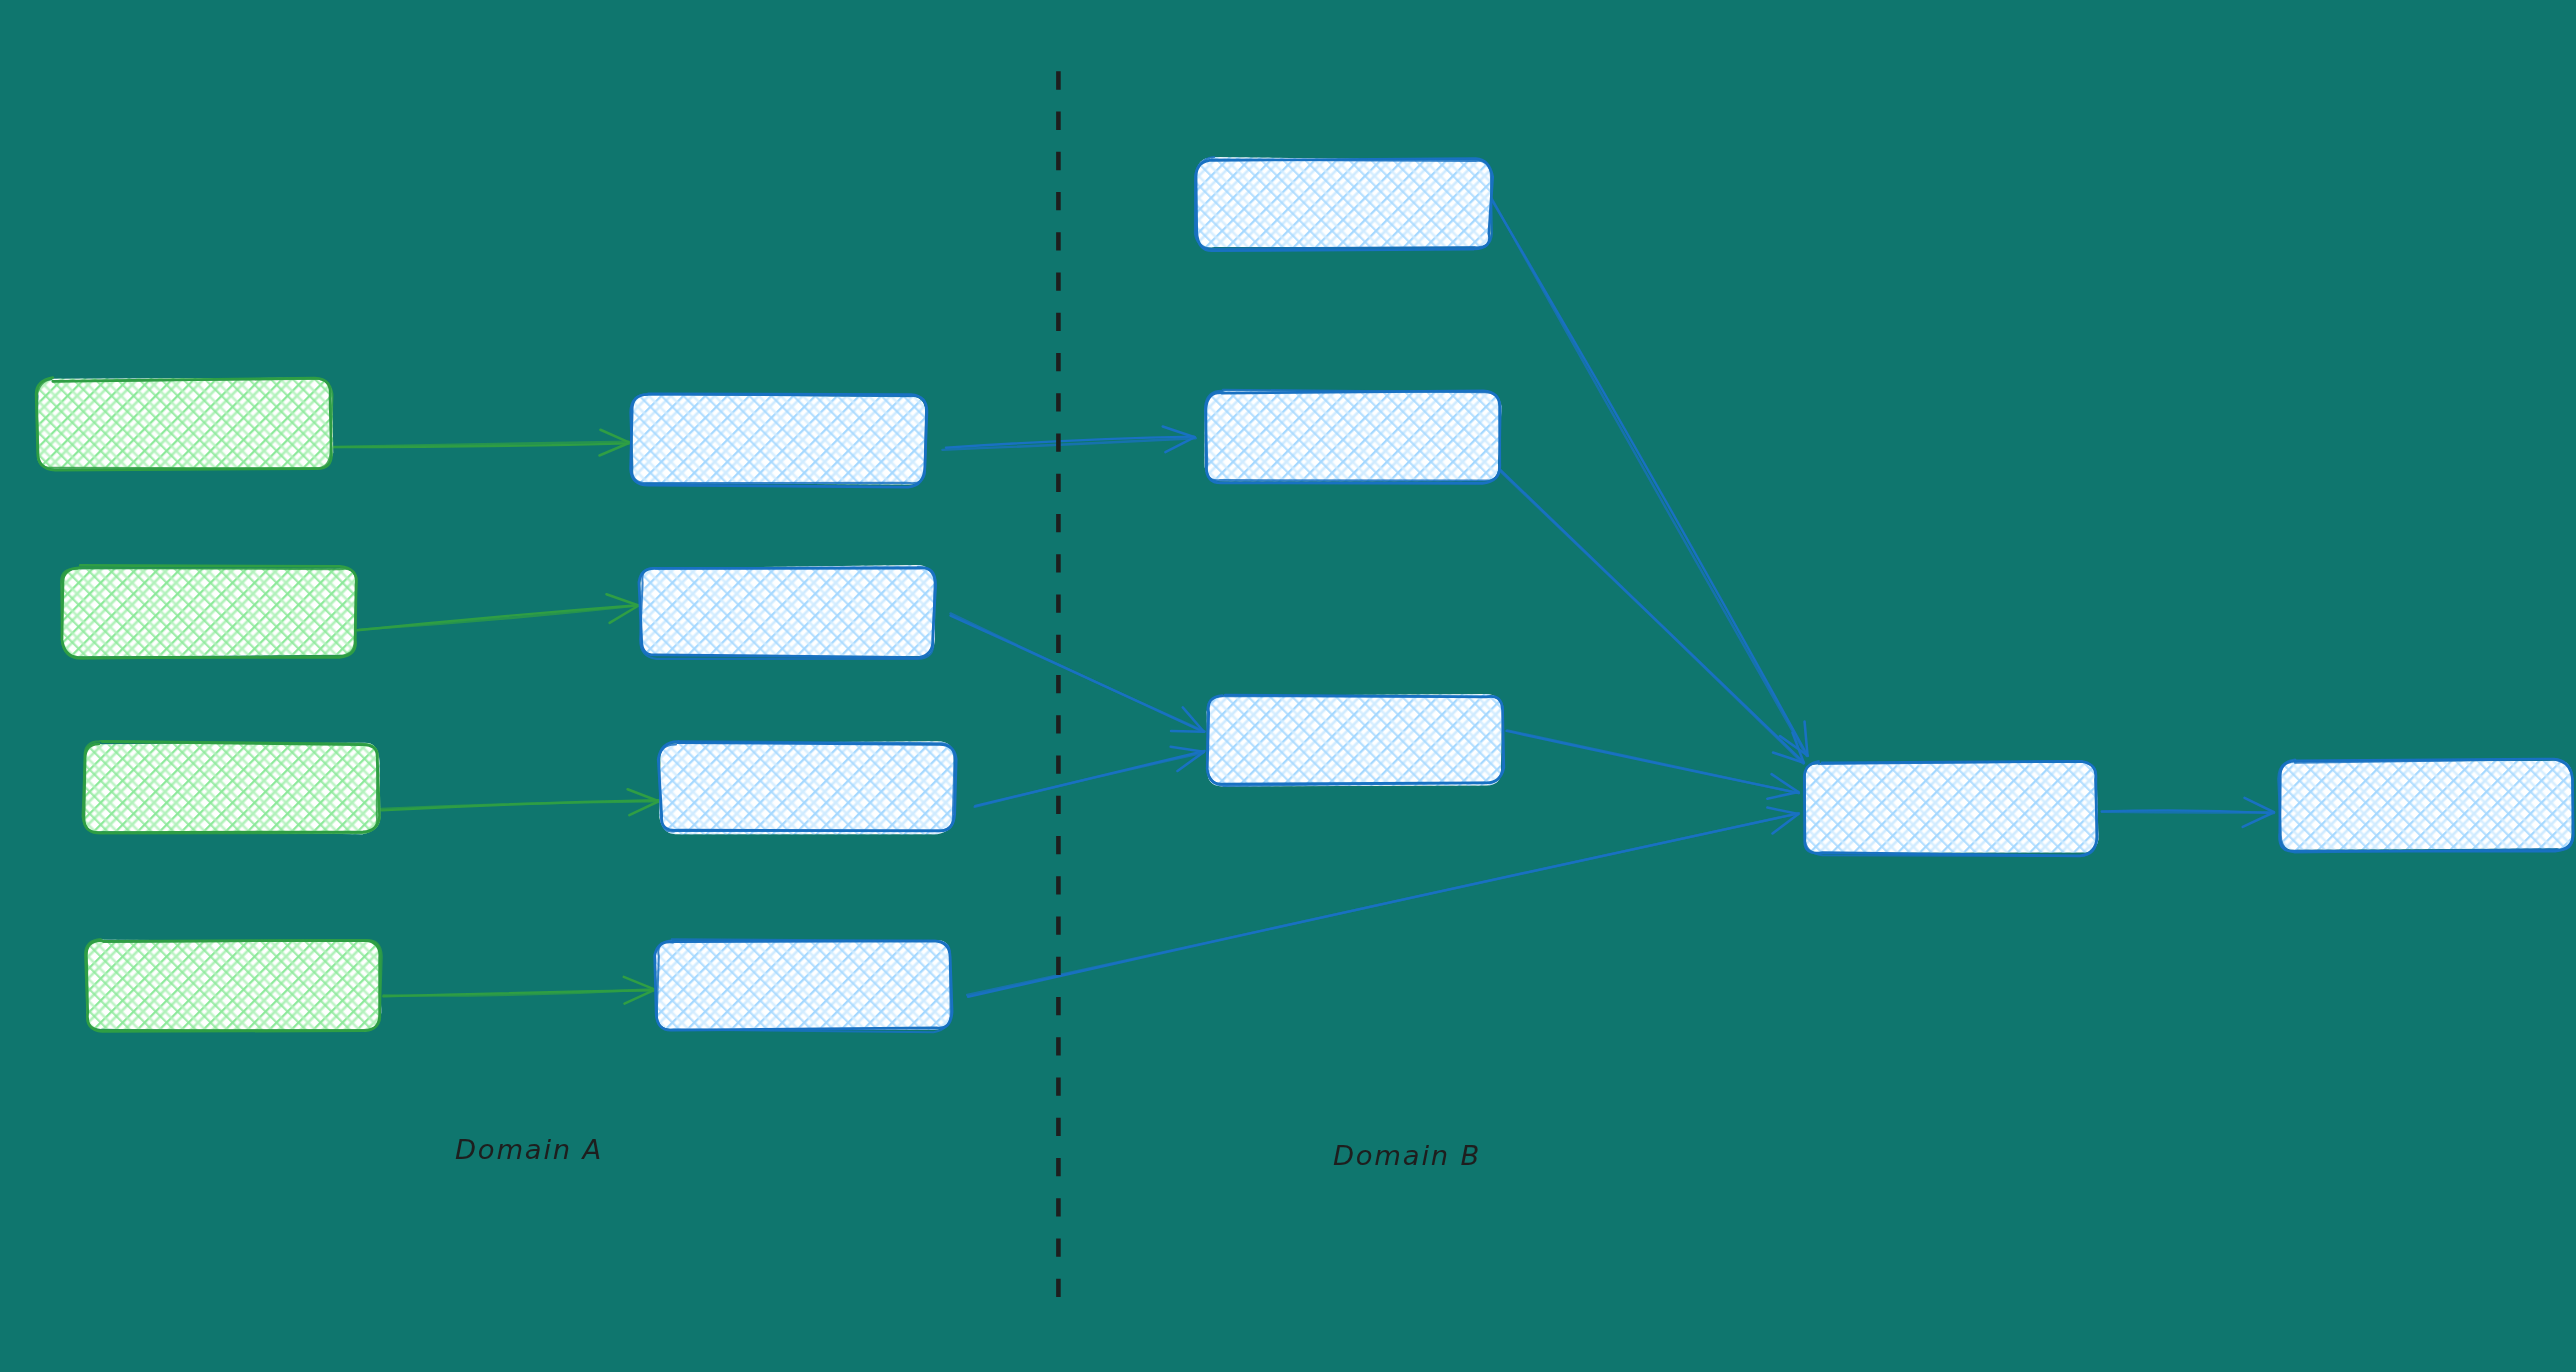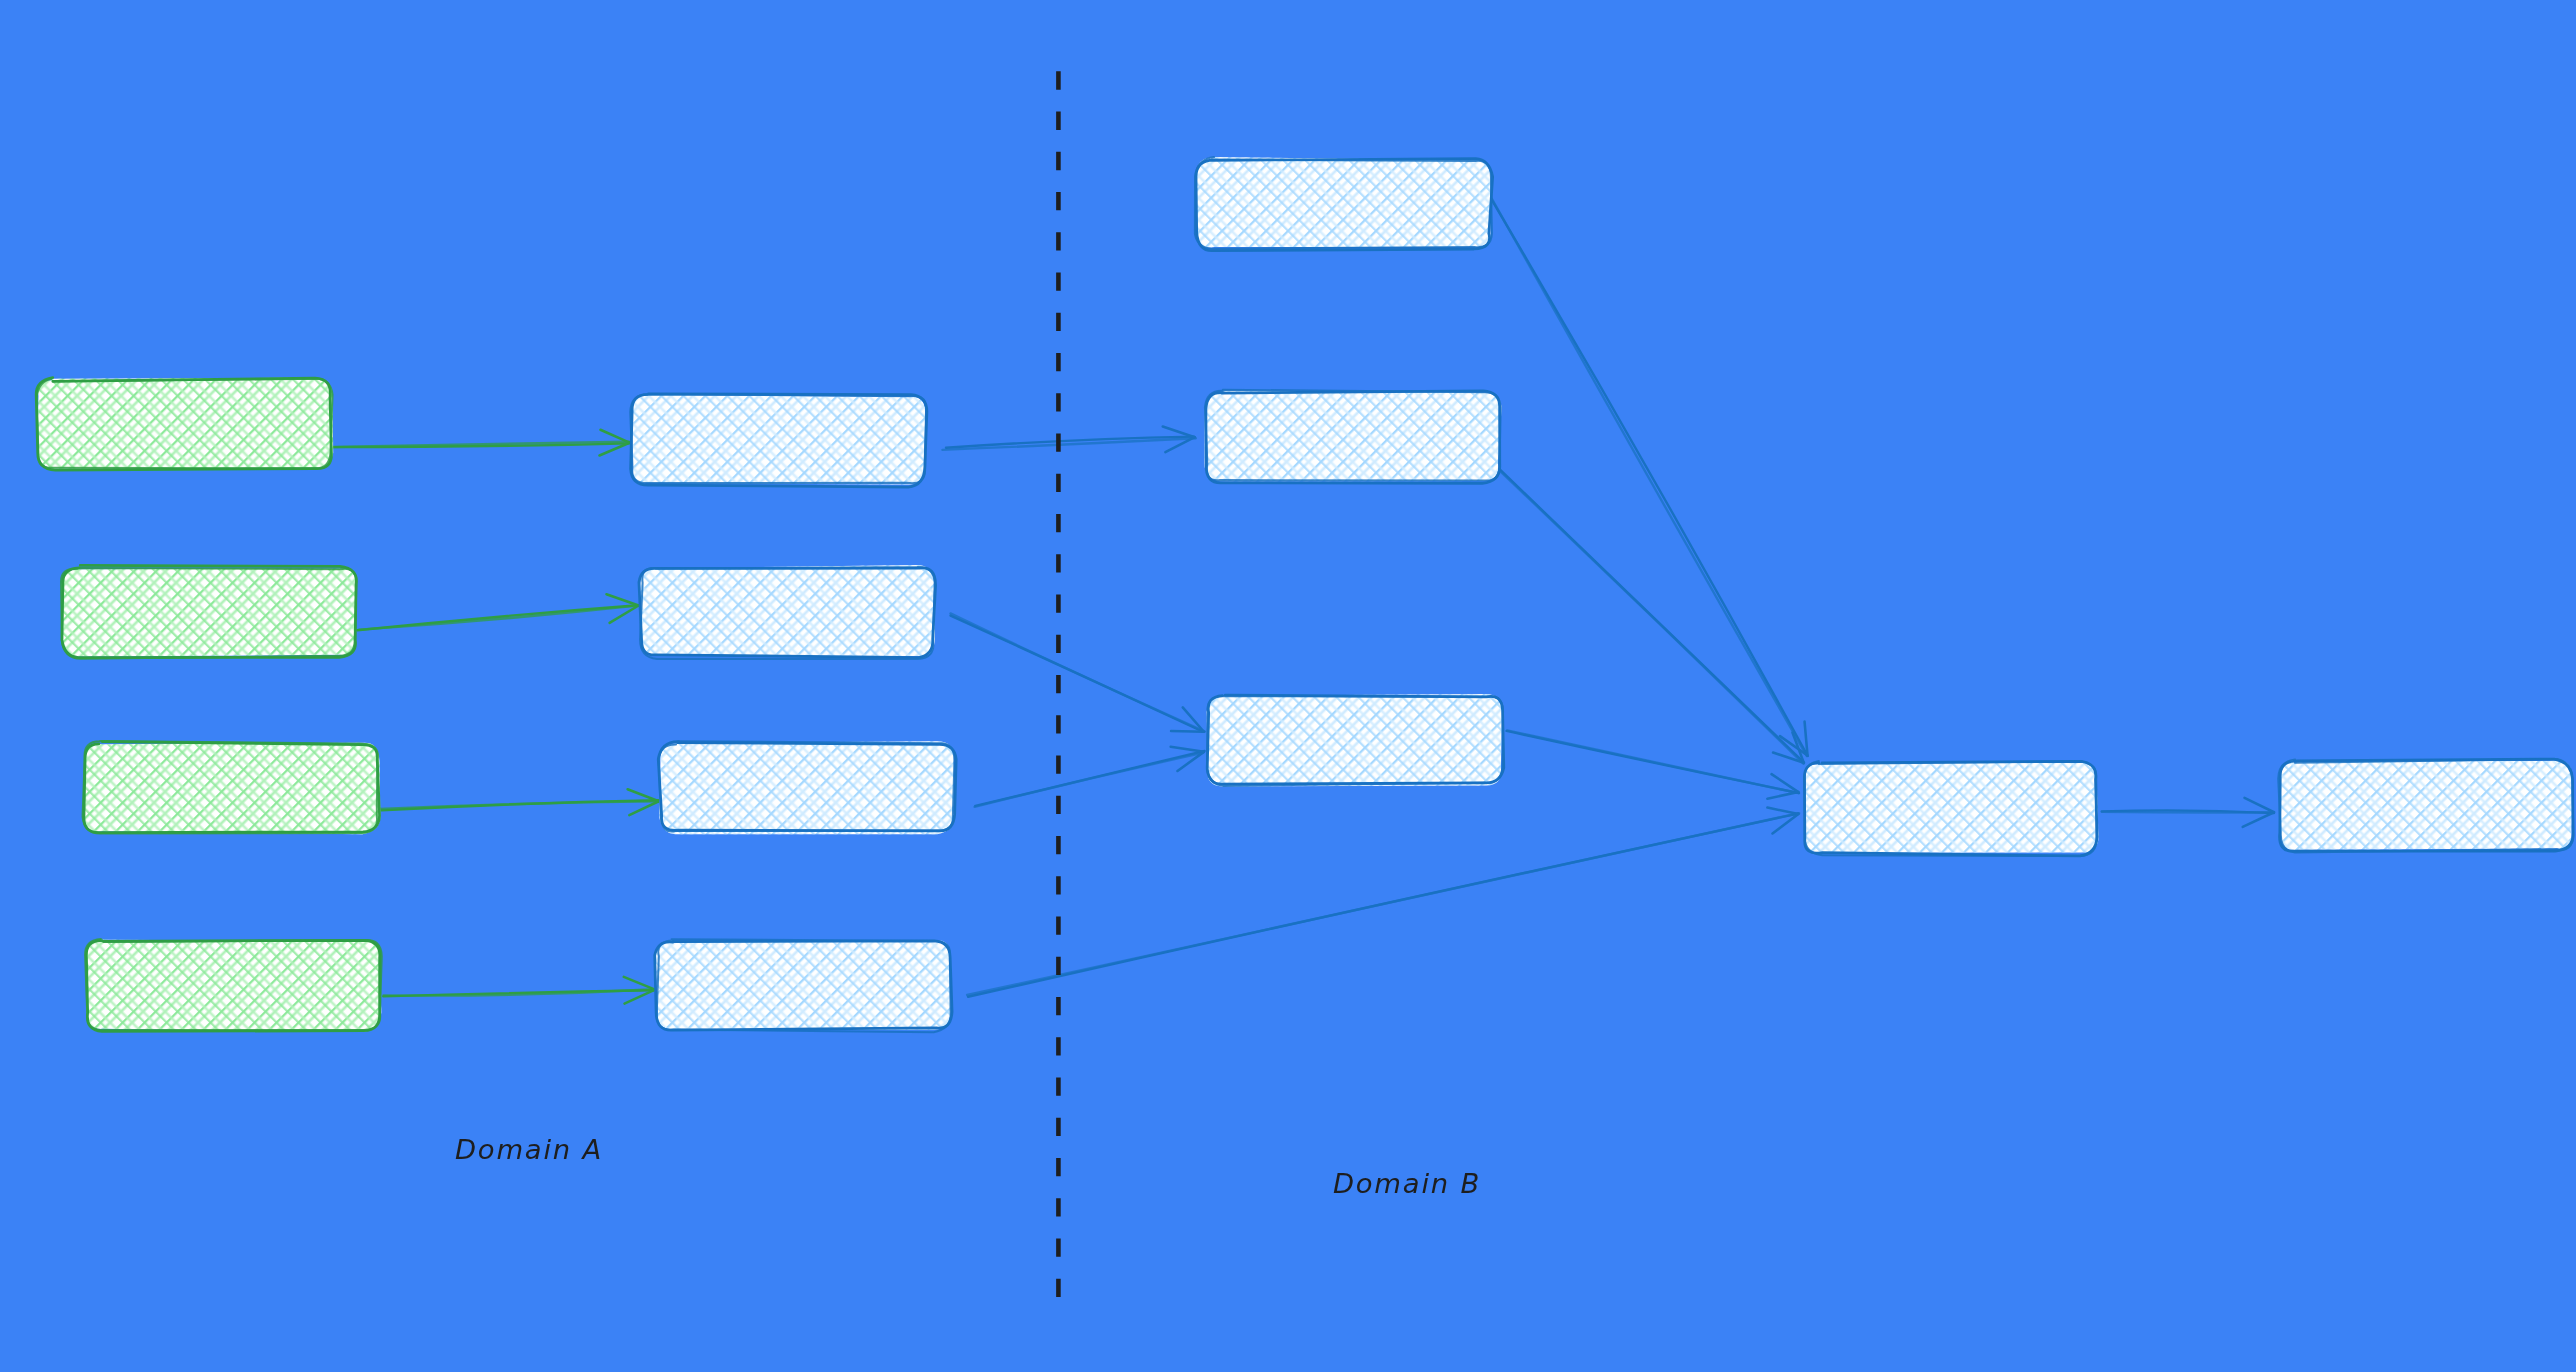--- a/index.html
+++ b/index.html
@@ -1,16 +1,16 @@
 <!DOCTYPE html>
 <html style="font-size:14.6px"><head>
 <meta charset="utf-8">
 <style>
   html,body{margin:0;padding:0;background:#ffffff;}
-  #stage{position:relative;width:2576px;height:1372px;background:#3b82f6;overflow:hidden;}
+  #stage{position:relative;width:2576px;height:1372px;background:#0f766e;overflow:hidden;}
   svg.layer{position:absolute;top:0;left:0;width:2576px;height:1372px;}
   .domain-label{
     position:absolute;
     font-family:"DejaVu Sans",sans-serif;
     font-size:27.4px;
     font-style:italic;
     letter-spacing:1.8px;
     color:#1e1e1e;
     white-space:nowrap;
     transform:translateX(-50%);
@@ -194,15 +194,15 @@
           <path d="M 2508.0628281832032 831.9354144755915 L 2792.3660364152706 829.8601612152346 Q 2811.187269926624 833.3495786205631 2812.39620685689 851.5200662629306 L 2812.9316885487324 912.2837915431166 Q 2813.0578126921587 928.5804147723039 2793.3624011284496 930.4366761459675 L 2507.6938587428044 930.461381228157 Q 2490.0051097869896 931.8392163402583 2492.3553857814313 910.4553346636031 L 2492.786324889998 851.5577263848659 Q 2491.410118580521 832.138250828785 2510.0993924150707 832.2362757933961" fill="none" stroke="#1971c2" stroke-width="3" stroke-linecap="round" stroke-linejoin="round"></path>
           <path d="M 2508.9047856335087 833.9608481249124 L 2795.3426074997255 829.8509545327868 Q 2811.6413441904083 833.5641932504085 2812.120378018413 851.3919787422717 L 2813.3371247071013 913.4246897713397 Q 2812.309030057075 931.9589571971255 2795.2961330429166 928.3913683895447 L 2508.8156773156093 932.0995754024943 Q 2493.8527731913387 930.1898493776982 2493.4184584633535 912.9530596746845 L 2490.6144798999253 851.3928753153388 Q 2491.117072105928 832.0816831598439 2509.0778036122574 830.3601701263618" fill="none" stroke="#1971c2" stroke-width="2.2" stroke-linecap="round" stroke-linejoin="round" opacity="0.85"></path>
         </g>
       </g>
     <g id="divider-layer">
         <line x1="1157" y1="78" x2="1157" y2="1420" stroke="#1e1e1e" stroke-width="5" stroke-dasharray="20 24" stroke-linecap="butt"></line>
       </g>
   </svg>
 
   <div class="domain-label" id="label-domain-a" style="left: 529px; top: 1134px;">Domain A</div>
-  <div class="domain-label" id="label-domain-b" style="left: 1407px; top: 1168px;">Domain B</div>
+  <div class="domain-label" id="label-domain-b" style="left: 1407px; top: 1140px;">Domain B</div>
 </div>
 
 
 </body></html>

